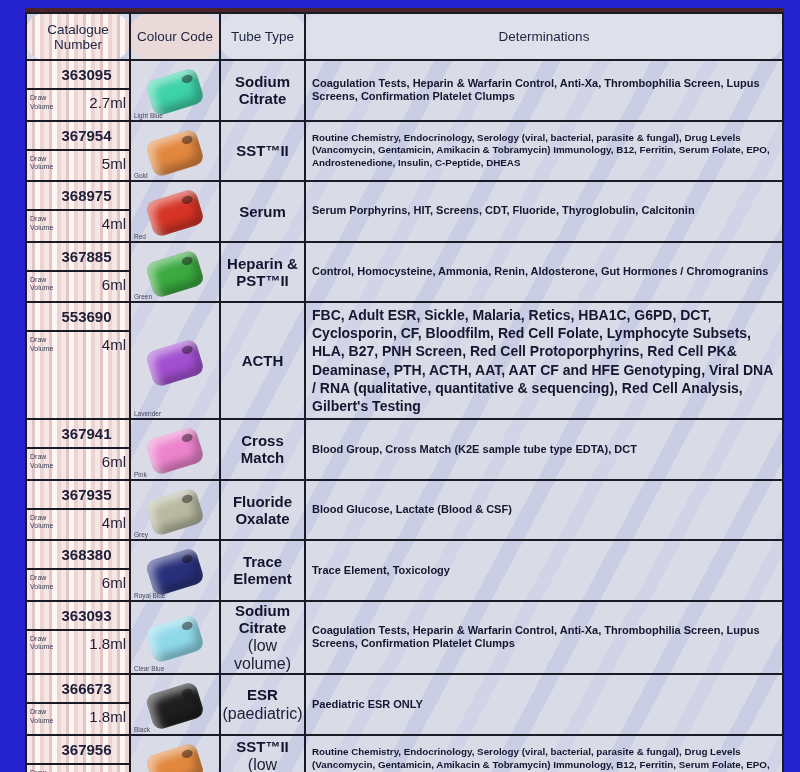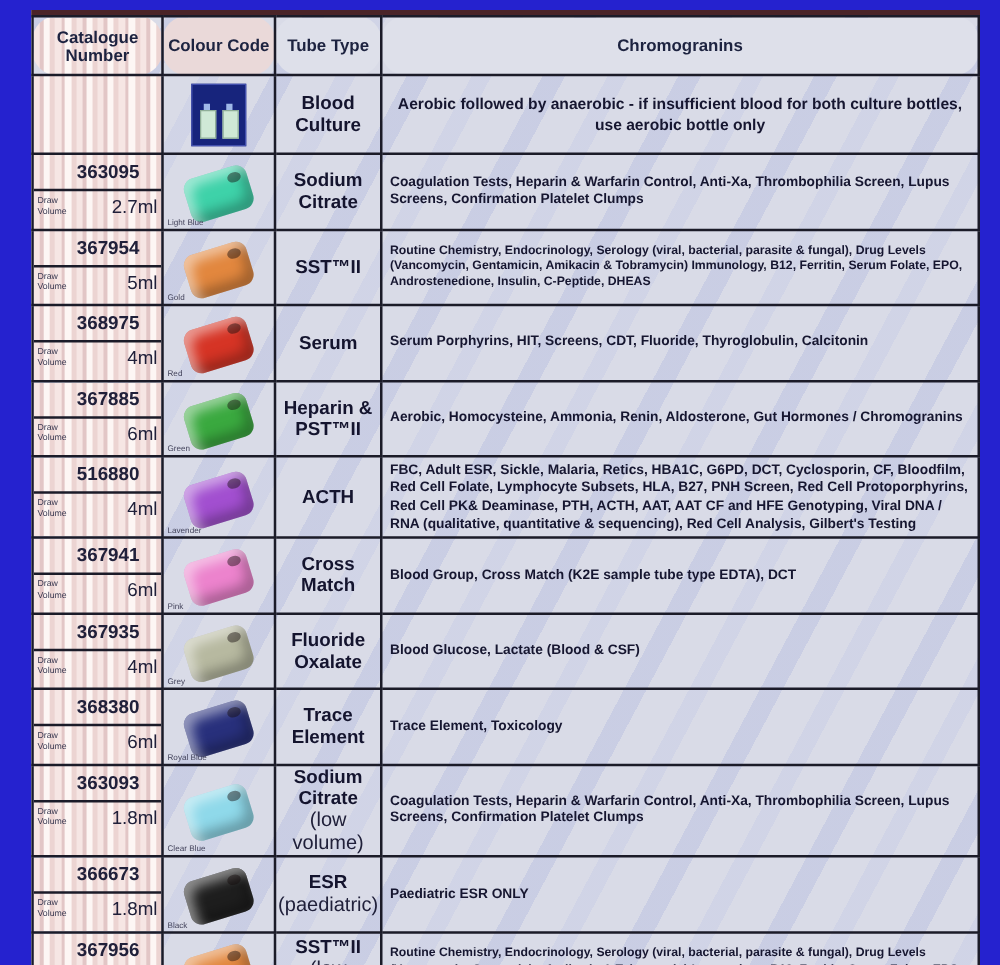--- a/index.html
+++ b/index.html
@@ -5,21 +5,21 @@
   html,body{margin:0;padding:0;width:800px;height:772px;overflow:hidden;
     font-family:"Liberation Sans",sans-serif;background:#2522cf;}
   .frame{position:absolute;left:25px;top:8px;width:759px;height:764px;overflow:hidden;
     border-top:4px solid #4a2428;
     background:#d9dbe7;}
   .frame::before{content:"";position:absolute;inset:0;pointer-events:none;
     background:repeating-linear-gradient(118deg,rgba(146,158,216,.22) 0 16px,rgba(255,255,255,0) 16px 46px,rgba(170,180,228,.18) 46px 60px,rgba(255,255,255,0) 60px 96px);}
   table{border-collapse:collapse;table-layout:fixed;width:759px;position:relative;}
   td,th{border:2.5px solid #1b1b28;padding:0;vertical-align:middle;color:#161630;overflow:hidden;}
   col.c-cat{width:104px}col.c-col{width:90px}col.c-tube{width:85px}
-  th{height:45px;font-size:13.5px;font-weight:700;color:#1d2340;background:#dee0ea;border-radius:19px;}
+  th{height:45px;font-size:13.5px;font-weight:400;color:#1d2340;background:#dee0ea;border-radius:19px;}
   .striped{background:repeating-linear-gradient(90deg,#f6e6e4 0 5px,#e2c6c6 5px 8px,#fdf6f4 8px 13px,#ecd4d2 13px 17px);}
   th.cat-head{background:repeating-linear-gradient(90deg,#f6e6e4 0 5px,#e2c6c6 5px 8px,#fdf6f4 8px 13px,#ecd4d2 13px 17px);}
   th.colour-head{background:#ead9d9;}
   tr.bc-row td{height:55px;}
   tr.data-row td{height:52.5px;}
   
   .cat-cell{vertical-align:top;}
   .cat-num{height:27px;line-height:27px;border-bottom:2.5px solid #1b1b28;
     padding-left:17px;font-size:15px;font-weight:700;color:#20203a;text-align:center;}
   .cat-vol{height:25px;display:flex;align-items:center;}
@@ -39,56 +39,43 @@
   .bottle{width:11px;height:21px;background:#cfe9d6;border:1px solid #8fae98;position:relative;}
   .bottle::before{content:"";position:absolute;left:2px;top:-6px;width:5px;height:5px;background:#9fb8e8;}
   
   .tube-cell{text-align:center;}
   .tube-type{font-size:15px;font-weight:700;color:#14142e;line-height:1.15;}
   .tube-note{font-size:16px;color:#20203a;margin-top:1px;}
   
   .det-cell{padding:3px 6px;font-weight:600;}
   .det-md{font-size:11px;line-height:1.25;}
   .det-sm{font-size:9.8px;line-height:1.3;}
-  .det-xs{font-size:11px;line-height:1.3;}
+  .det-xs{font-size:14px;line-height:1.3;}
   .det-bc{text-align:center;font-size:12.5px;font-weight:700;line-height:1.3;}
 </style>
 </head>
 <body style="background: rgb(37, 34, 207);">
 
 <div class="frame">
   <table>
     <colgroup>
         <col class="c-cat">
         <col class="c-col">
         <col class="c-tube">
         <col>
       </colgroup>
     <thead>
       <tr>
         <th class="cat-head">Catalogue Number</th>
         <th class="colour-head">Colour Code</th>
         <th>Tube Type</th>
-        <th>Chromogranins</th>
+        <th>Determinations</th>
       </tr>
     </thead>
     <tbody>
-      <tr class="bc-row">
-        <td class="cat-cell striped"></td>
-        <td class="colour-cell">
-          <div class="bc-icon">
-            <span class="bottle"></span>
-            <span class="bottle"></span>
-          </div>
-        </td>
-        <td class="tube-cell">
-          <div class="tube-type">Blood Culture</div>
-        </td>
-        <td class="det-cell det-bc">Aerobic followed by anaerobic - if insufficient blood for both culture bottles, use aerobic bottle only</td>
-      </tr>
     <tr class="data-row">
     <td class="cat-cell striped">
       <div class="cat-num">363095</div>
       <div class="cat-vol">
         <span class="dv-label">Draw Volume</span>
         <span class="dv-value">2.7ml</span>
       </div>
     </td>
     <td class="colour-cell">
       <div class="cap" style="background-color: rgb(62, 210, 169);"></div>
@@ -145,25 +132,25 @@
       </div>
     </td>
     <td class="colour-cell">
       <div class="cap" style="background-color: rgb(58, 169, 63);"></div>
       <span class="cap-label">Green</span>
     </td>
     <td class="tube-cell">
       <div class="tube-type">Heparin &amp; PST™II</div>
 
     </td>
-    <td class="det-cell det-md">Aerobic, Homocysteine, Ammonia, Renin, Aldosterone, Gut Hormones / Chromogranins</td>
-  </tr>
-        <tr class="data-row">
-    <td class="cat-cell striped">
-      <div class="cat-num">516880</div>
+    <td class="det-cell det-md">Control, Homocysteine, Ammonia, Renin, Aldosterone, Gut Hormones / Chromogranins</td>
+  </tr>
+        <tr class="data-row">
+    <td class="cat-cell striped">
+      <div class="cat-num">553690</div>
       <div class="cat-vol">
         <span class="dv-label">Draw Volume</span>
         <span class="dv-value">4ml</span>
       </div>
     </td>
     <td class="colour-cell">
       <div class="cap" style="background-color: rgb(162, 79, 208);"></div>
       <span class="cap-label">Lavender</span>
     </td>
     <td class="tube-cell">

